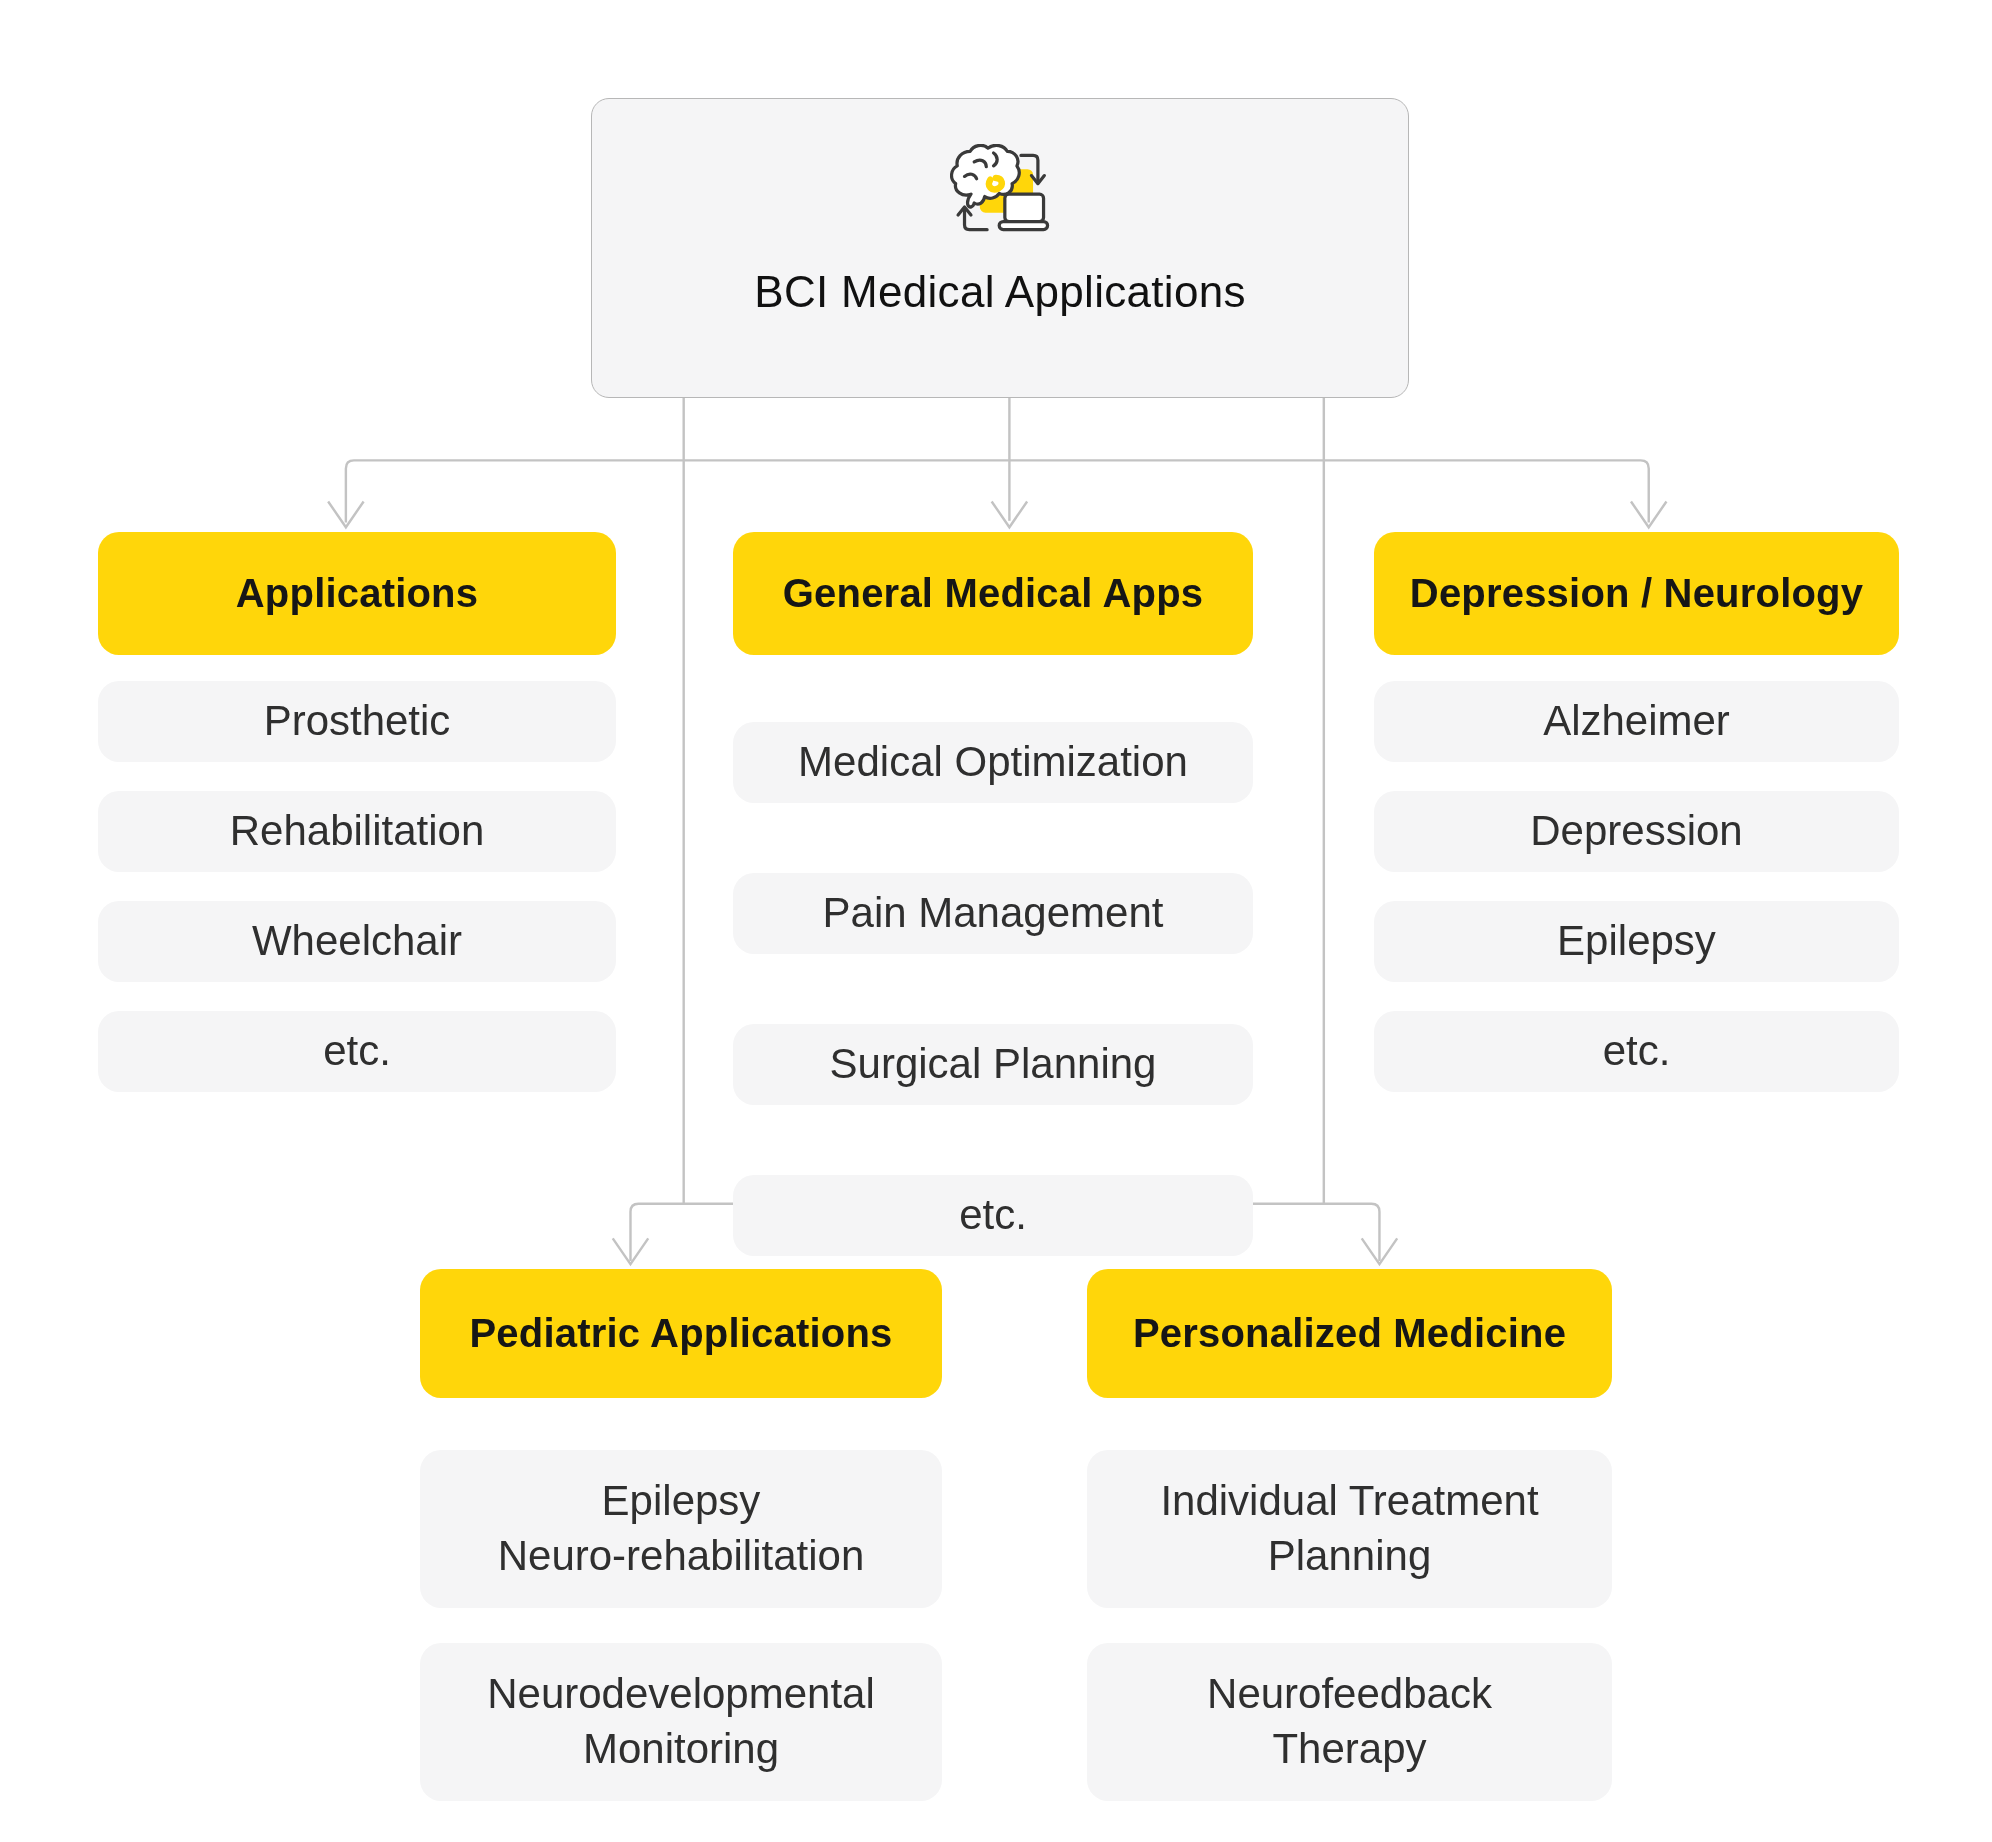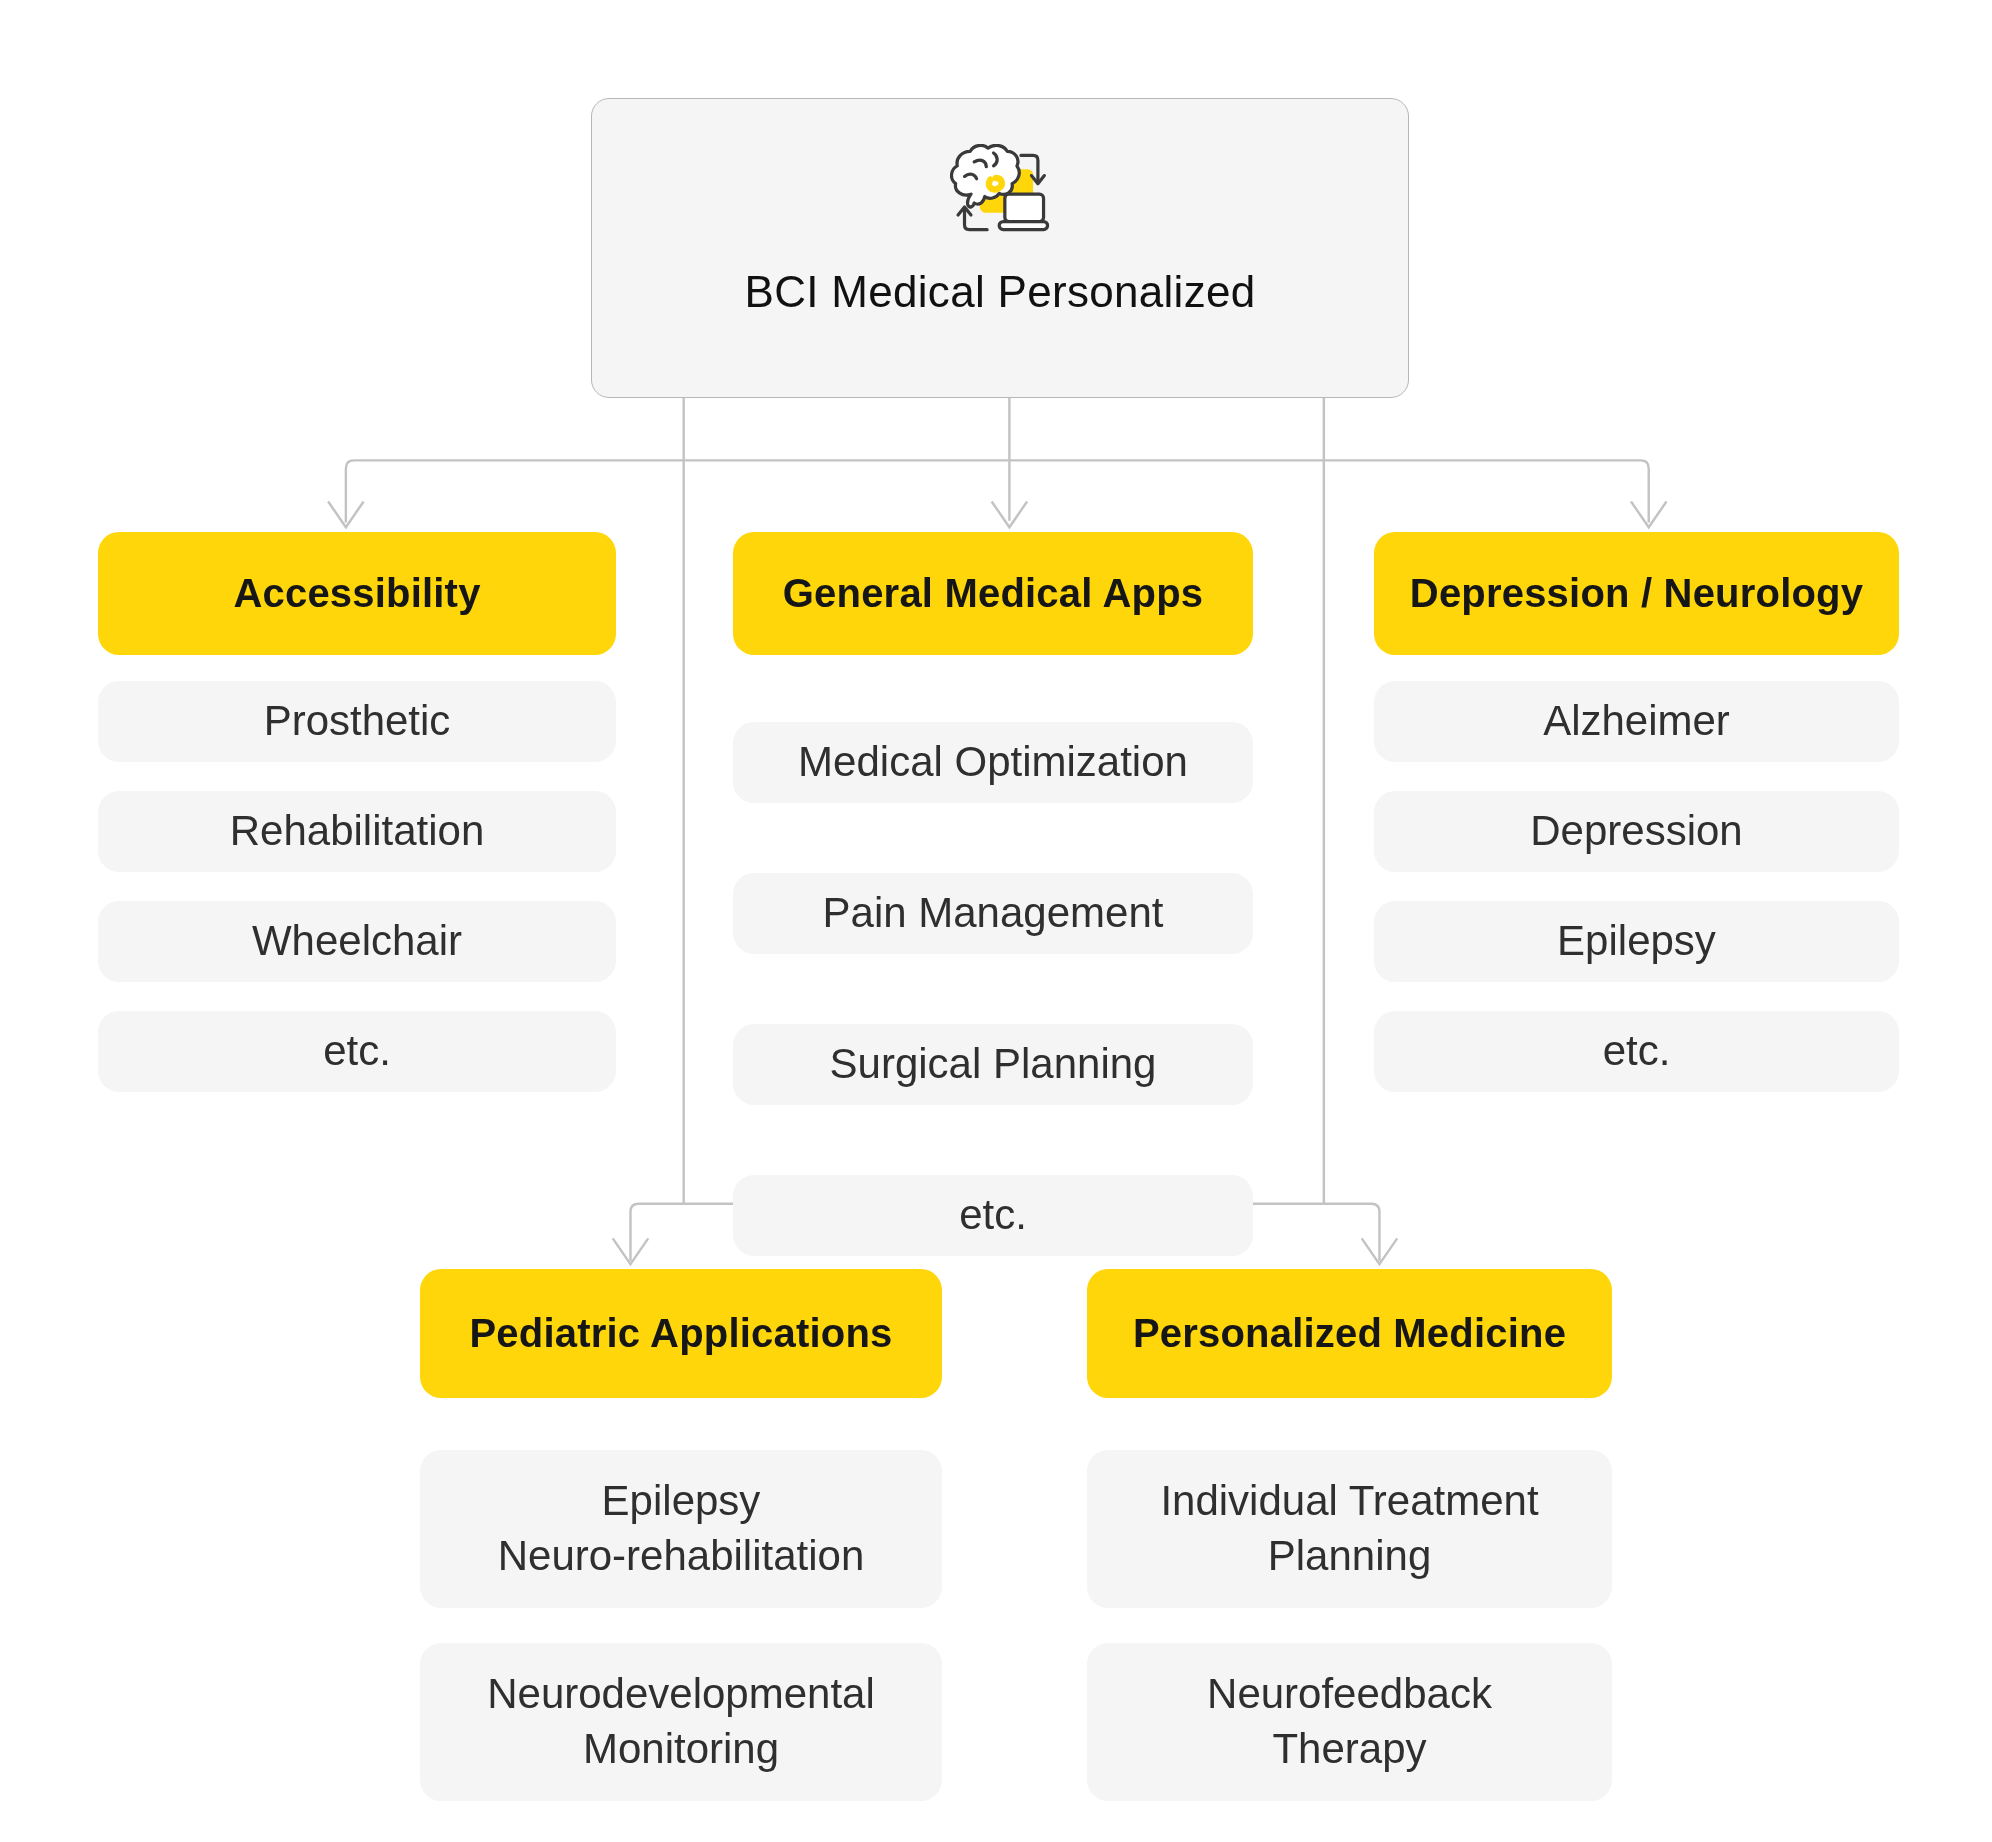--- a/index.html
+++ b/index.html
@@ -82,25 +82,25 @@
 
       <path class="whitefill" d="M26 62 C15 66 5 58 7 49 C-1 43 1 31 9 27 C7 17 15 9 25 9 C29 1 41 -1 47 5 C55 -1 67 1 71 9 C81 9 87 19 83 27 C89 35 85 45 77 49 C79 59 69 65 61 61 C57 67 49 69 43 65 C42 72 36 77 30 73 C29 78 24 80 22 75 C21 70 23 66 26 62 Z"></path>
       <path class="stroke" d="M30 22 C38 17 45 21 45 28"></path>
       <path class="stroke" d="M54 11 C60 15 60 23 54 27"></path>
       <path class="stroke" d="M18 40 C24 35 31 37 33 43"></path>
       <path d="M50 44 C45 52 52 59 60 55 C67 51 65 42 57 42" fill="none" stroke="var(--accent-yellow,#ffd60a)" stroke-width="8" stroke-linecap="round"></path>
 
       <rect class="whitefill" x="68" y="62" width="48" height="34" rx="5"></rect>
       <rect class="whitefill" x="61" y="96" width="60" height="10" rx="5"></rect>
     </svg>
-    <div class="root-title">BCI Medical Personalized</div>
+    <div class="root-title">BCI Medical Applications</div>
   </div>
 
   <div class="col row1" style="left:98px;width:518px;">
-    <div class="hdr">Accessibility</div>
+    <div class="hdr">Applications</div>
     <div class="item">Prosthetic</div>
     <div class="item">Rehabilitation</div>
     <div class="item">Wheelchair</div>
     <div class="item">etc.</div>
   </div>
 
   <div class="col row1" style="left:733px;width:520px;gap:41px;">
     <div class="hdr">General Medical Apps</div>
     <div class="item">Medical Optimization</div>
     <div class="item">Pain Management</div>

